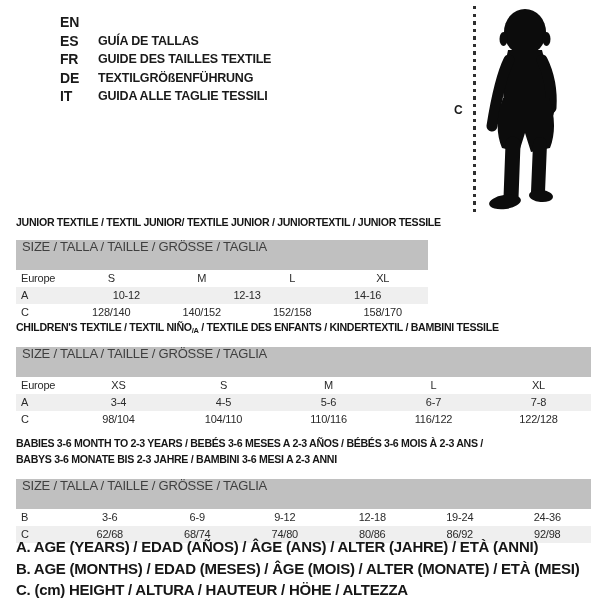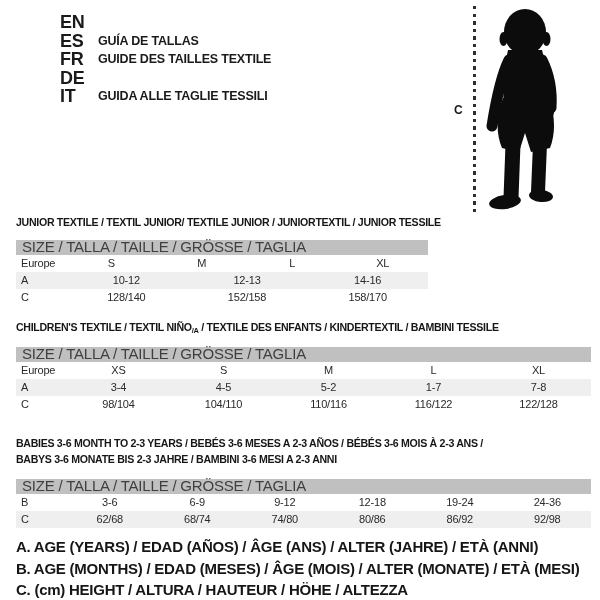--- a/index.html
+++ b/index.html
@@ -3,36 +3,36 @@
 <meta charset="utf-8">
 <style>
   html,body{margin:0;padding:0;background:#fff;}
   .page{
     position:relative;width:600px;height:600px;background:#fff;overflow:hidden;
     font-family:"Liberation Sans",sans-serif;color:var(--text,#1a1a1a);
   }
   
   .lang-block{position:absolute;left:22px;top:13px;}
   .lang-row{display:flex;height:18.6px;line-height:18.6px;}
-  .lang-code{width:38px;font-weight:bold;font-size:18px;letter-spacing:-.2px;padding-left:38px;}
+  .lang-code{width:38px;font-weight:bold;font-size:14px;letter-spacing:-.2px;padding-left:38px;}
   .lang-label{font-weight:bold;font-size:12.5px;letter-spacing:-.2px;white-space:nowrap;}
   
   .dotted-line{position:absolute;left:473px;top:6px;width:3px;height:206px;
     background:repeating-linear-gradient(to bottom,#2e2e2e 0 3.5px,transparent 3.5px 7.5px);}
   .figure-c{position:absolute;left:454px;top:103px;font-weight:bold;font-size:12px;}
   .baby-svg{position:absolute;left:481px;top:6px;}
   .sil{fill:var(--silhouette,#0c0c0c);}
   .sil-stroke{fill:none;stroke:var(--silhouette,#0c0c0c);stroke-linecap:round;}
   
   .tbl{position:absolute;}
   .tbl-title{font-weight:bold;font-size:10.6px;letter-spacing:-.3px;white-space:nowrap;color:#161616;}
   .tbl-title .subm{font-size:7.5px;vertical-align:-2px;}
   .tbl-title.multiline{line-height:15.5px;}
-  .tbar{height:15px;line-height:13px;background:var(--bar-bg,#c0c0c0);color:#3f3f3f;
-    font-size:15px;letter-spacing:-.2px;padding-left:6px;margin-top:12px;}
+  .tbar{height:30px;line-height:13px;background:var(--bar-bg,#c0c0c0);color:#3f3f3f;
+    font-size:13px;letter-spacing:-.2px;padding-left:6px;margin-top:12px;}
   .trow{display:flex;height:17px;line-height:17px;font-size:11px;color:#2a2a2a;letter-spacing:-.2px;}
   .trow.shaded{background:var(--stripe-bg,#efefef);}
   .tc.lab{width:45px;padding-left:5px;}
   .tc.val{flex:1;text-align:center;}
   .tbl1{left:16px;top:216px;width:412px;}
   .tbl2{left:16px;top:321px;width:575px;}
   .tbl3{left:16px;top:436px;width:575px;}
   
   .legend{position:absolute;left:16px;top:536px;}
   .legend-line{font-weight:bold;font-size:15px;letter-spacing:-.25px;line-height:21.5px;white-space:nowrap;color:#161616;}
@@ -49,20 +49,21 @@
     <div class="lang-row">
       <span class="lang-code">ES</span>
       <span class="lang-label">GUÍA DE TALLAS</span>
     </div>
     <div class="lang-row">
       <span class="lang-code">FR</span>
       <span class="lang-label">GUIDE DES TAILLES TEXTILE</span>
     </div>
     <div class="lang-row">
       <span class="lang-code">DE</span>
+      <span class="lang-label">TEXTILGRÖßENFÜHRUNG</span>
     </div>
     <div class="lang-row">
       <span class="lang-code">IT</span>
       <span class="lang-label">GUIDA ALLE TAGLIE TESSILI</span>
     </div>
   </div>
 
   <div class="dotted-line"></div>
   <div class="figure-c">C</div>
   <svg class="baby-svg" width="96" height="204" viewBox="0 0 96 204" xmlns="http://www.w3.org/2000/svg">
@@ -94,42 +95,43 @@
     </div>
     <div class="trow shaded">
       <div class="tc lab">A</div>
       <div class="tc val">10-12</div>
       <div class="tc val">12-13</div>
       <div class="tc val">14-16</div>
     </div>
     <div class="trow">
       <div class="tc lab">C</div>
       <div class="tc val">128/140</div>
+      <div class="tc val">140/152</div>
       <div class="tc val">152/158</div>
       <div class="tc val">158/170</div>
     </div>
   </div>
 
   <div class="tbl tbl2">
     <div class="tbl-title"><span>CHILDREN'S TEXTILE / TEXTIL NIÑO</span><span class="subm">/A</span><span> / TEXTILE DES ENFANTS / KINDERTEXTIL / BAMBINI TESSILE</span></div>
     <div class="tbar">SIZE / TALLA / TAILLE / GRÖSSE / TAGLIA</div>
     <div class="trow">
       <div class="tc lab">Europe</div>
       <div class="tc val">XS</div>
       <div class="tc val">S</div>
       <div class="tc val">M</div>
       <div class="tc val">L</div>
       <div class="tc val">XL</div>
     </div>
     <div class="trow shaded">
       <div class="tc lab">A</div>
       <div class="tc val">3-4</div>
       <div class="tc val">4-5</div>
-      <div class="tc val">5-2</div>
-      <div class="tc val">1-7</div>
+      <div class="tc val">5-6</div>
+      <div class="tc val">6-7</div>
       <div class="tc val">7-8</div>
     </div>
     <div class="trow">
       <div class="tc lab">C</div>
       <div class="tc val">98/104</div>
       <div class="tc val">104/110</div>
       <div class="tc val">110/116</div>
       <div class="tc val">116/122</div>
       <div class="tc val">122/128</div>
     </div>

